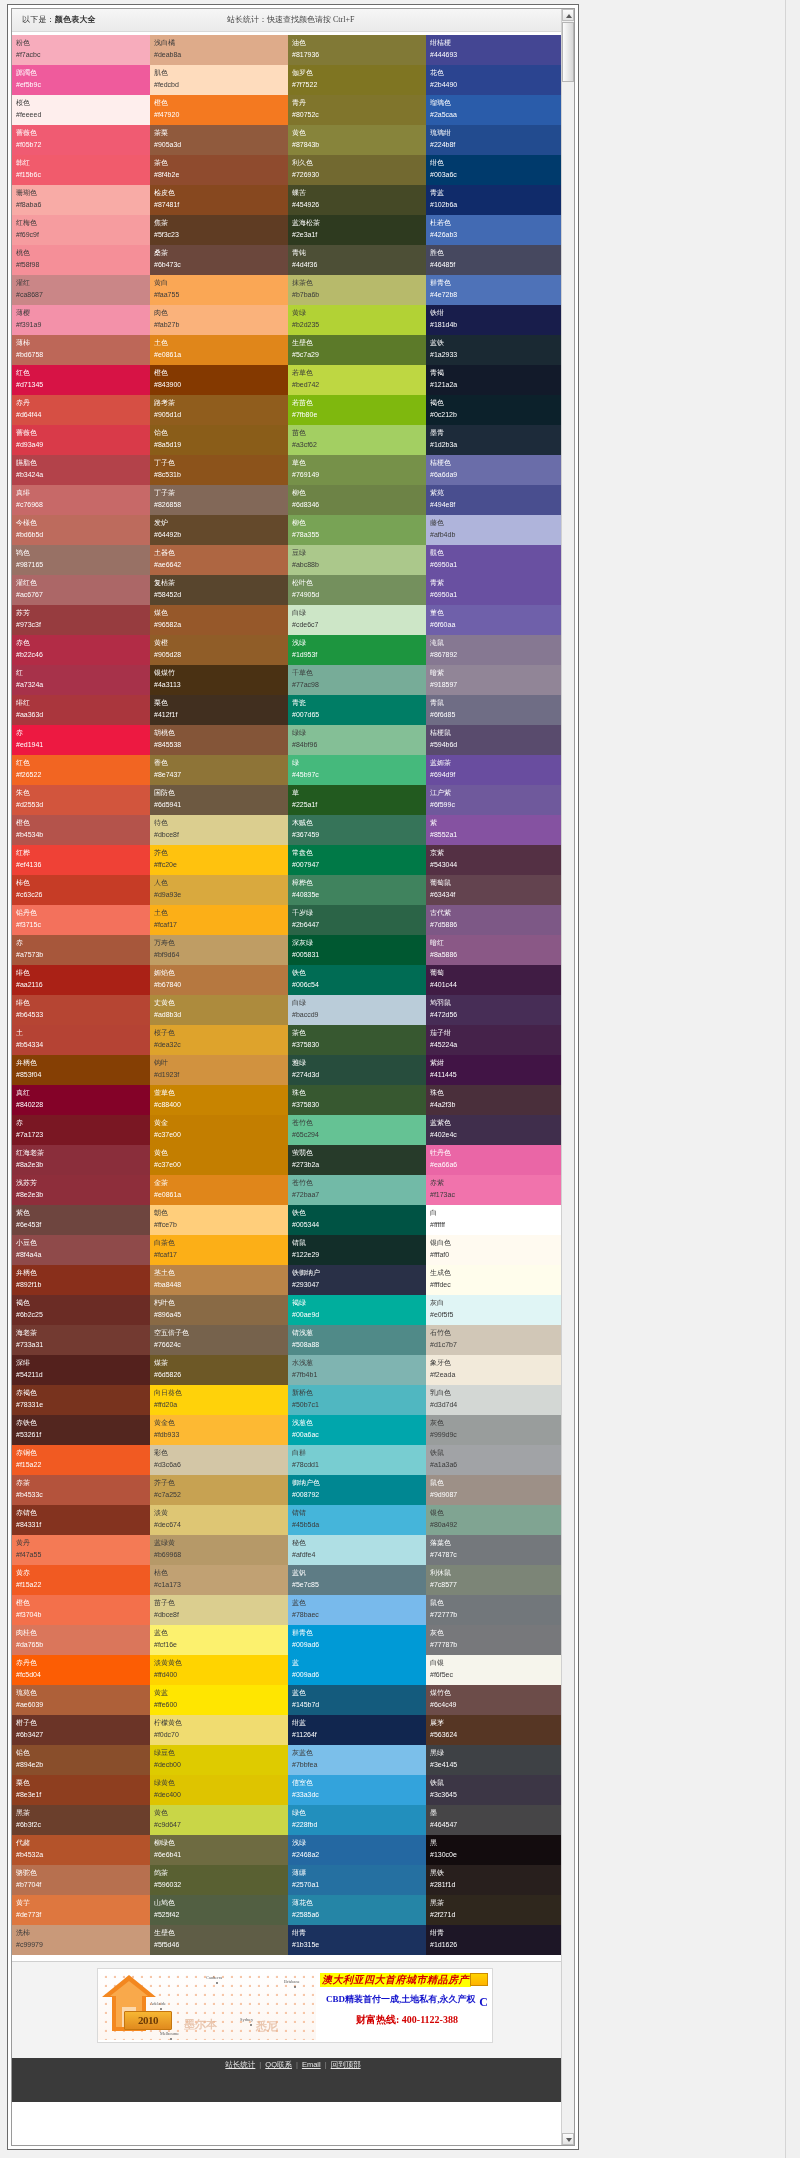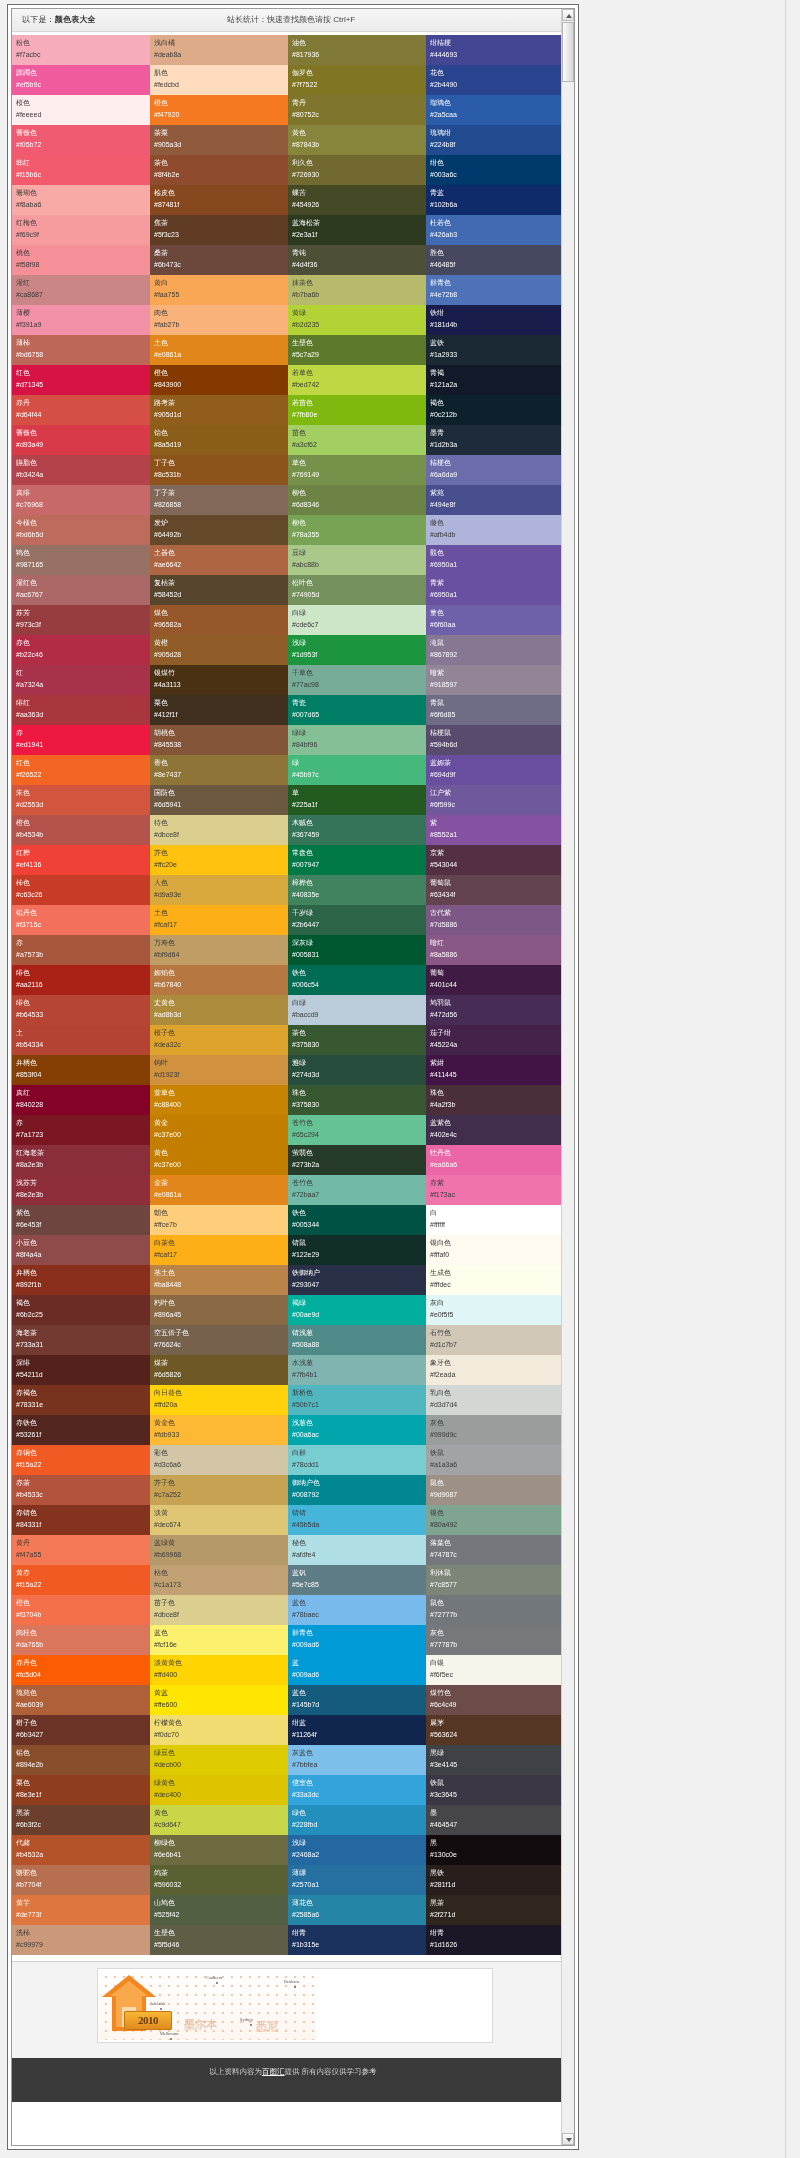--- a/index.html
+++ b/index.html
@@ -21,20 +21,21 @@
     position:absolute;left:3px;top:3px;right:3px;bottom:3px;
     background:#ffffff;border:1px solid #9a9a9a;box-sizing:border-box;
     overflow:hidden;
   }
   
   #noticebar{
     position:relative;height:23px;
     background:linear-gradient(#f6f6f6,#eaeaea);
     border-bottom:1px solid #d8d8d8;
     box-sizing:border-box;
+    font-family:Liberation Serif, serif;
   }
   #notice-left{
     position:absolute;left:10px;top:5px;
     font-size:8px;color:#333;letter-spacing:.2px;white-space:nowrap;
   }
   #notice-left b{font-weight:bold;}
   #notice-right{
     position:absolute;left:215px;top:5px;
     font-size:8px;color:#444;white-space:nowrap;
   }
@@ -273,27 +274,32 @@
             <div class="citydot" style="left: 196px; top: 17px;"></div>
             <div class="city" style="left: 52px; top: 32px;">Adelaide</div>
             <div class="citydot" style="left: 62px; top: 39px;"></div>
             <div class="city" style="left: 62px; top: 62px;">Melbourne</div>
             <div class="citydot" style="left: 72px; top: 69px;"></div>
             <div class="city" style="left: 142px; top: 48px;">Sydney</div>
             <div class="citydot" style="left: 152px; top: 55px;"></div>
             <div class="bigcity" style="left: 86px; top: 48px;">墨尔本</div>
             <div class="bigcity" style="left: 158px; top: 50px;">悉尼</div>
           </div>
+        <div id="ad-text">
+          <div id="ad-line1">澳大利亚四大首府城市精品房产</div>
+          <div id="ad-line2">CBD精装首付一成,土地私有,永久产权</div>
+          <div id="ad-line3">财富热线: 400-1122-388</div>
+          <div id="ad-flag"></div>
+          <div id="ad-logo">C</div>
+        </div>
       </div>
     </div>
 
     <div id="footer">
-      <div id="footer-line1">
-        <span>以上资料内容为</span><span class="hl">百图汇</span><span>提供 所有内容仅供学习参考</span>
-      </div>
+      <div id="footer-links"><a href="#">站长统计</a><span class="sep">|</span><a href="#">QQ联系</a><span class="sep">|</span><a href="#">Email</a><span class="sep">|</span><a href="#">回到顶部</a></div>
     </div>
 
     <div id="scrollbar">
       <div class="sb-btn up">
           <div class="sb-arrow u"></div>
         </div>
       <div id="sb-thumb"></div>
       <div class="sb-btn down">
           <div class="sb-arrow d"></div>
         </div>

